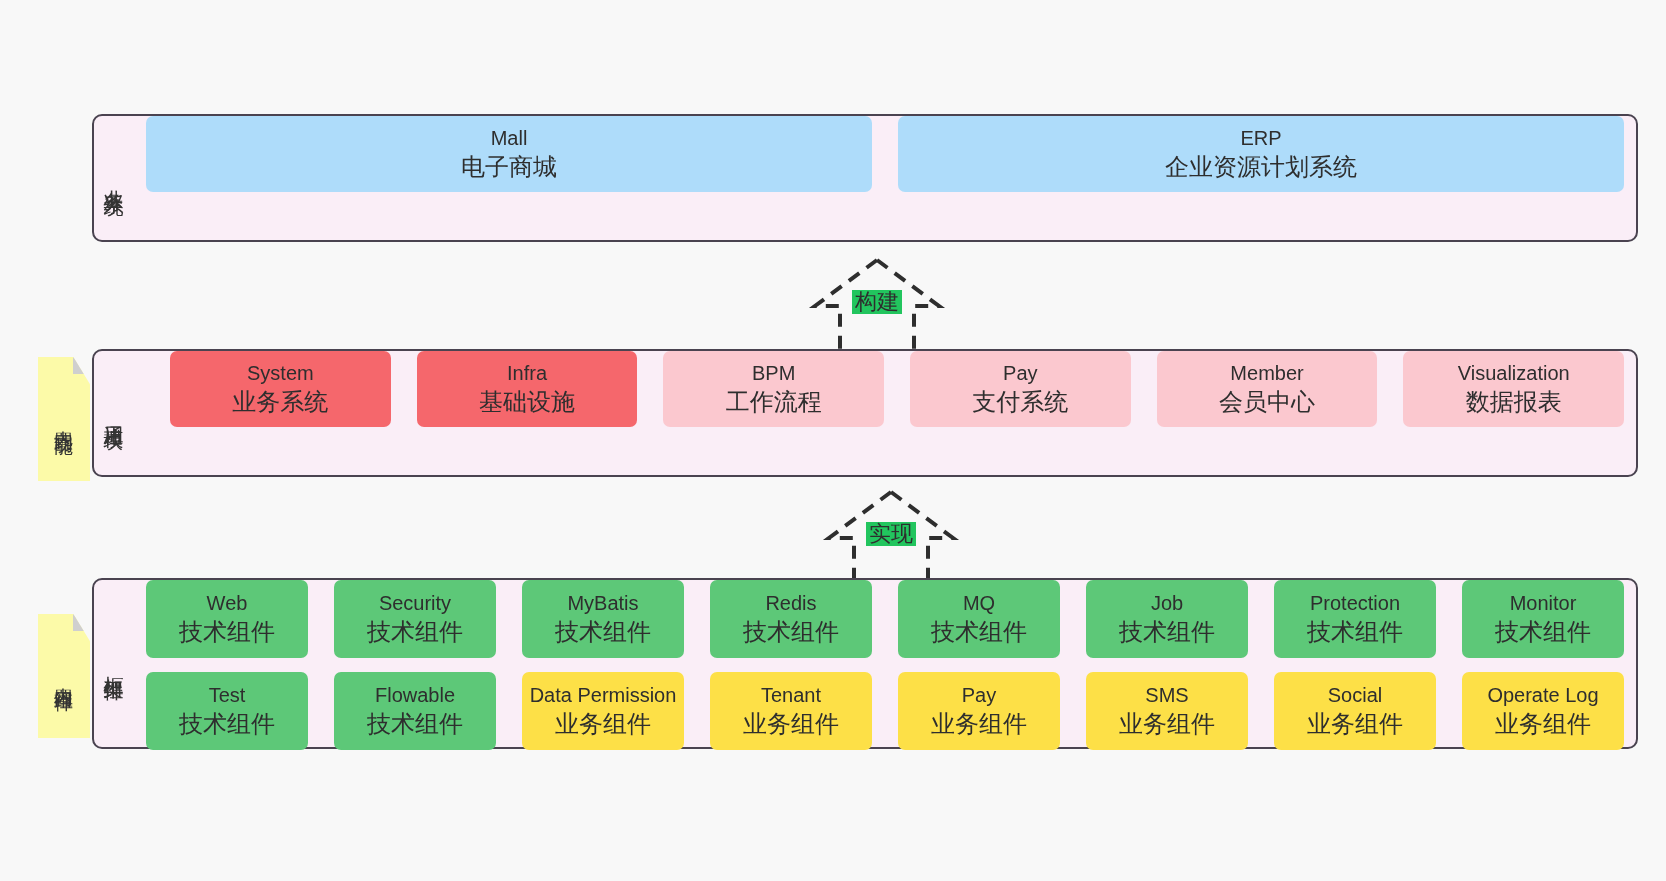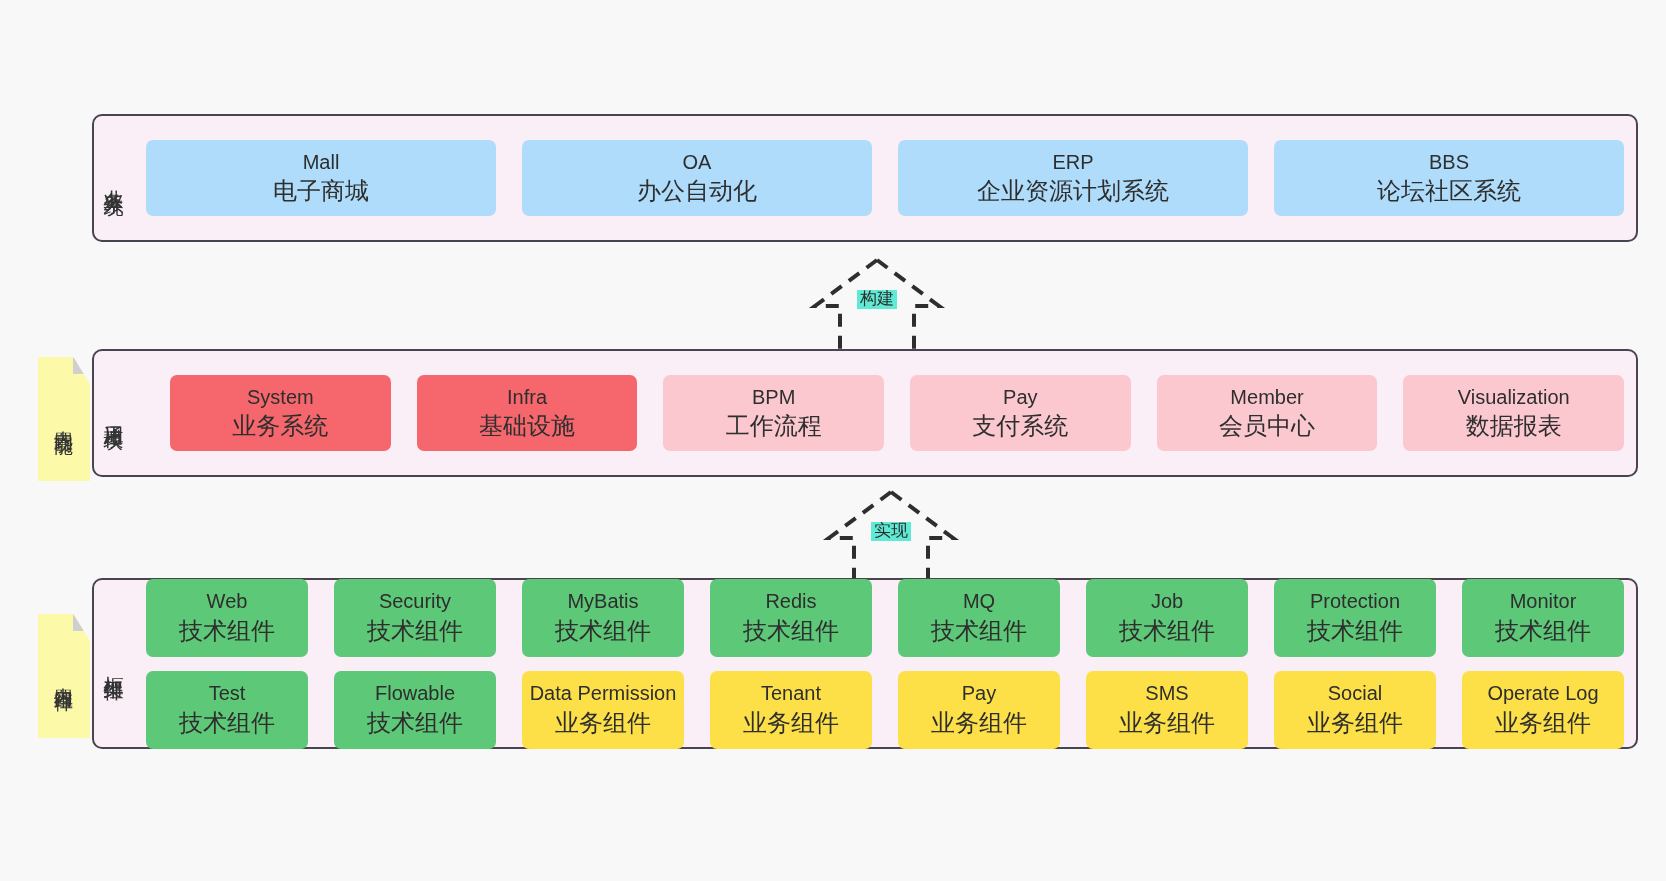--- a/index.html
+++ b/index.html
@@ -37,21 +37,20 @@
     writing-mode: vertical-rl;
     text-orientation: upright;
     letter-spacing: 2px;
     line-height: 1;
     user-select: none;
   }
   .layer-body {
     flex: 1 1 auto;
     display: flex;
     flex-direction: column;
-    justify-content: center;
     gap: 14px;
     padding: 0 12px;
   }
   .row {
     display: flex;
     gap: 26px;
   }
   .card {
     flex: 1 1 0;
     border-radius: 7px;
@@ -124,53 +123,45 @@
     position: absolute;
     width: 170px;
     height: 100px;
   }
   .connector svg { display: block; }
   .connector .conn-label {
     position: absolute;
     left: 50%;
     transform: translateX(-50%);
     top: 36px;
-    font-size: 17px;
+    font-size: 22px;
     color: #2E2E2E;
-    background: #5eead4;
+    background: #22c55e;
     padding: 0 3px;
     line-height: 1.1;
     user-select: none;
     font-family: Liberation Serif, serif;
   }
   #connector-build     { left: 792px; top: 254px; }
   #connector-implement { left: 806px; top: 486px; }
 </style>
 </head>
 <body>
 
 <div class="layer" id="layer-business">
   <div class="layer-label">业务系统</div>
   <div class="layer-body">
     <div class="row">
       <div class="card c-blue">
         <span class="en">Mall</span>
         <span class="cn">电子商城</span>
       </div>
       <div class="card c-blue">
-        <span class="en">OA</span>
-        <span class="cn">办公自动化</span>
-      </div>
-      <div class="card c-blue">
         <span class="en">ERP</span>
         <span class="cn">企业资源计划系统</span>
-      </div>
-      <div class="card c-blue">
-        <span class="en">BBS</span>
-        <span class="cn">论坛社区系统</span>
       </div>
     </div>
   </div>
 </div>
 
 <div class="connector" id="connector-build">
   <svg width="170" height="100" viewBox="0 0 170 100">
     <path d="M85 6 L147 52 L122 52 L122 100" fill="none" stroke="#2E2E2E" stroke-width="4" stroke-dasharray="13 9"></path>
     <path d="M85 6 L23 52 L48 52 L48 100" fill="none" stroke="#2E2E2E" stroke-width="4" stroke-dasharray="13 9"></path>
   </svg>

